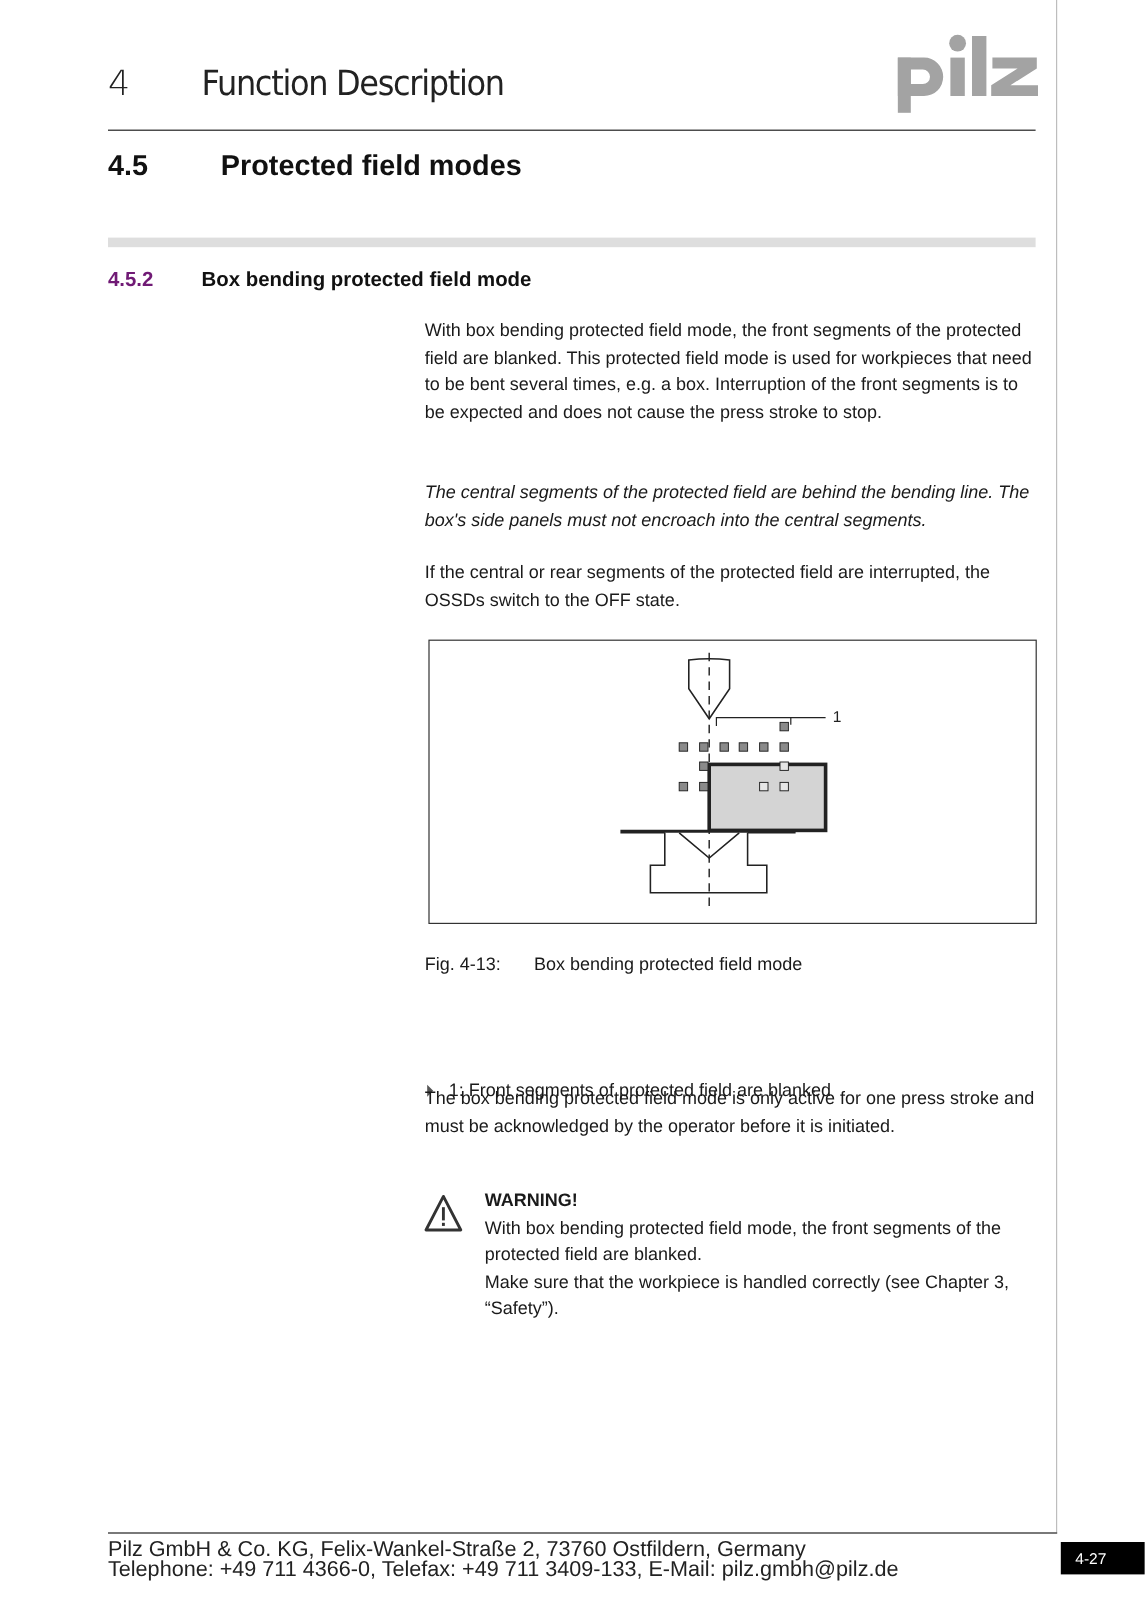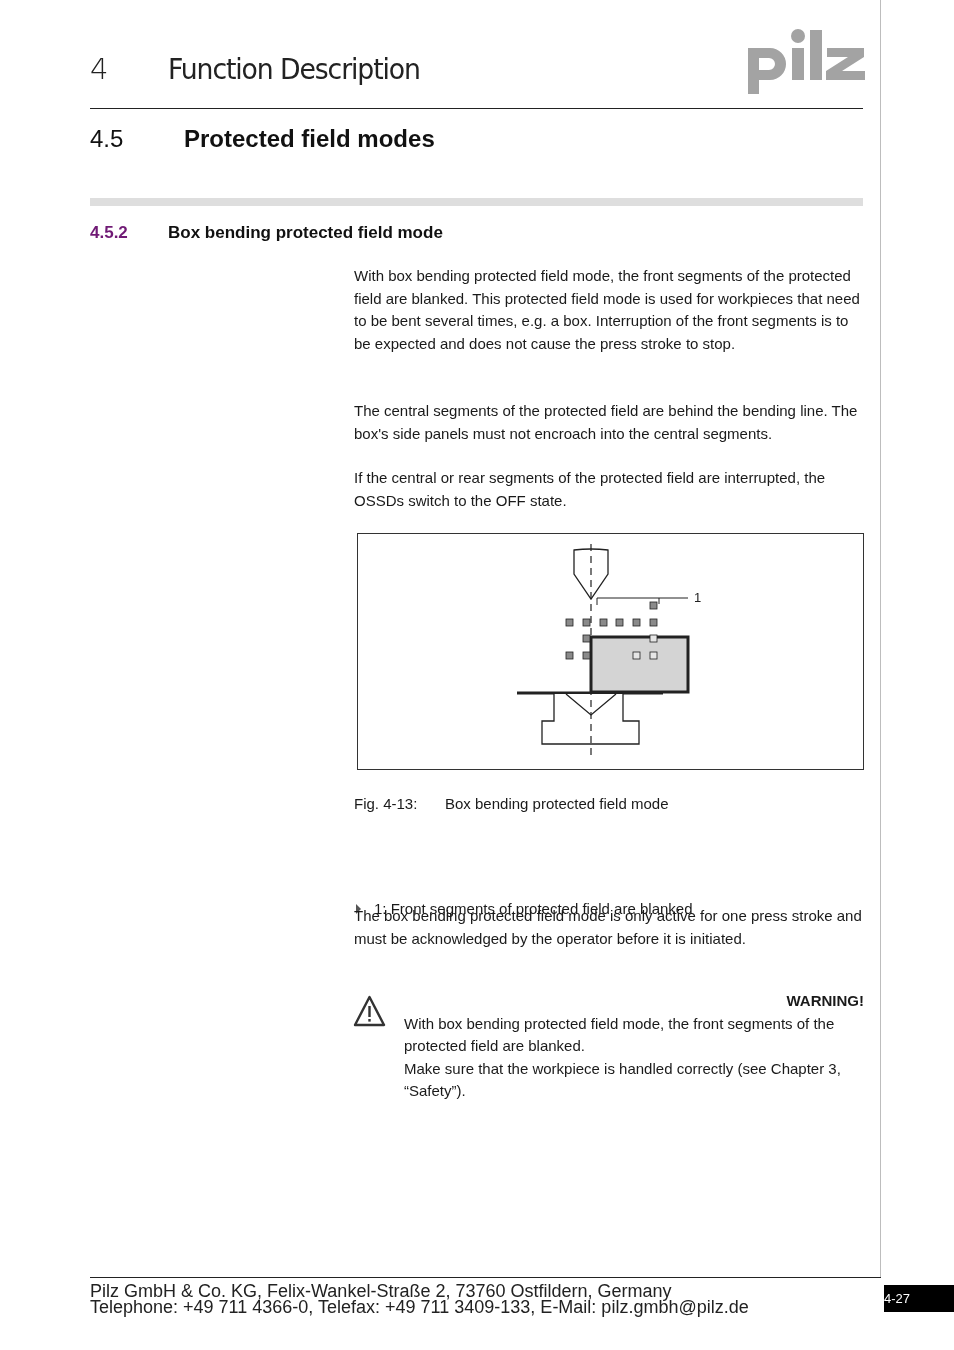--- a/index.html
+++ b/index.html
@@ -6,40 +6,40 @@
   body { width: 954px; height: 1350px; position: relative; overflow: hidden;
          font-family: "Liberation Sans", sans-serif; color: #1a1a1a; }
   .abs { position: absolute; }
   .right-rule { left: 880px; top: 0; width: 1px; height: 1277px; background: #bdbdbd; }
   .chapter-num { left: 90px; top: 52px; font-family: "DejaVu Sans", sans-serif; font-size: 29px;
                  font-weight: 300; color: #222; letter-spacing: -0.5px; }
   .chapter-title { left: 168px; top: 52px; font-family: "DejaVu Sans", sans-serif; font-size: 29px;
                    color: #222; letter-spacing: -1.2px; transform: scaleX(0.92); transform-origin: left; }
   .logo { left: 748px; top: 26px; width: 118px; height: 70px; }
   .head-rule { left: 90px; top: 108px; width: 773px; height: 1px; background: #222; }
-  .sec-num { left: 90px; top: 125px; font-size: 24px; font-weight: normal; color: #111; }
+  .sec-num { left: 90px; top: 125px; font-size: 24px; font-weight: bold; color: #111; }
   .sec-title { left: 168px; top: 125px; font-size: 24px; font-weight: bold; color: #111; margin-left: 16px; }
   .gray-bar { left: 90px; top: 198px; width: 773px; height: 8px; background: #dedede; }
   .sub-num { left: 90px; top: 223px; font-size: 17px; font-weight: bold; color: #701a75; }
   .sub-title { left: 168px; top: 223px; font-size: 17px; font-weight: bold; color: #111; }
   .body-col { left: 354px; width: 510px; font-size: 15px; line-height: 22.5px; color: #1a1a1a; }
   .para { margin: 0; }
   .figure { left: 357px; top: 533px; width: 505px; height: 235px; border: 1px solid #333; }
   .caption-label { left: 354px; top: 795px; font-size: 15px; text-align: right; }
   .caption-text { left: 445px; top: 795px; font-size: 15px; }
   .bullet-row { left: 354px; top: 862px; font-size: 15px; display: flex; align-items: center; margin-top: 38px; }
   .tri { width: 0; height: 0; border-top: 5px solid transparent; border-bottom: 5px solid transparent;
          border-left: 5px solid #555; margin-right: 13px; margin-left: 2px; }
   .warn-icon { left: 352px; top: 994px; width: 35px; height: 34px; }
   .warn-block { left: 404px; top: 990px; width: 460px; font-size: 15px; line-height: 22.5px; }
-  .bold { font-weight: bold; text-align: right; }
+  .bold { font-weight: bold; }
   .foot-rule { left: 90px; top: 1277px; width: 791px; height: 1px; background: #222; }
   .foot-text { left: 90px; top: 1283px; font-size: 18px; line-height: 16px; color: #222; }
   .page-badge { left: 884px; top: 1285px; width: 70px; height: 27px; background: #000; color: #fff;
-                font-size: 13px; line-height: 27px; box-sizing: border-box; }
+                font-size: 13px; line-height: 27px; padding-left: 12px; box-sizing: border-box; }
 </style>
 </head>
 <body>
 
 <div class="abs right-rule"></div>
 
 <div class="abs chapter-num">4</div>
 <div class="abs chapter-title">Function Description</div>
 
 <svg class="abs logo" viewBox="0 0 118 70">
@@ -63,21 +63,21 @@
 <div class="abs sec-title">Protected field modes</div>
 
 <div class="abs gray-bar"></div>
 
 <div class="abs sub-num">4.5.2</div>
 <div class="abs sub-title">Box bending protected field mode</div>
 
 <div class="abs body-col" style="top:265px;">
   <p class="para">With box bending protected field mode, the front segments of the pro­tected field are blanked. This protected field mode is used for workpiec­es that need to be bent several times, e.g. a box. Interruption of the front segments is to be expected and does not cause the press stroke to stop.</p>
 </div>
-<div class="abs body-col" style="top:400px;">
+<div class="abs body-col" style="top:400px;font-style:italic;">
   <p class="para">The central segments of the protected field are behind the bending line. The box's side panels must not encroach into the central segments.</p>
 </div>
 <div class="abs body-col" style="top:467px;">
   <p class="para">If the central or rear segments of the protected field are interrupted, the OSSDs switch to the OFF state.</p>
 </div>
 
 <div class="abs figure">
   <svg width="505" height="235" viewBox="0 0 505 235">
 
     <path d="M216 16 Q233 14 250 16 L250 40 L233 65 L216 40 Z" fill="#fff" stroke="#222" stroke-width="1.3"></path>

